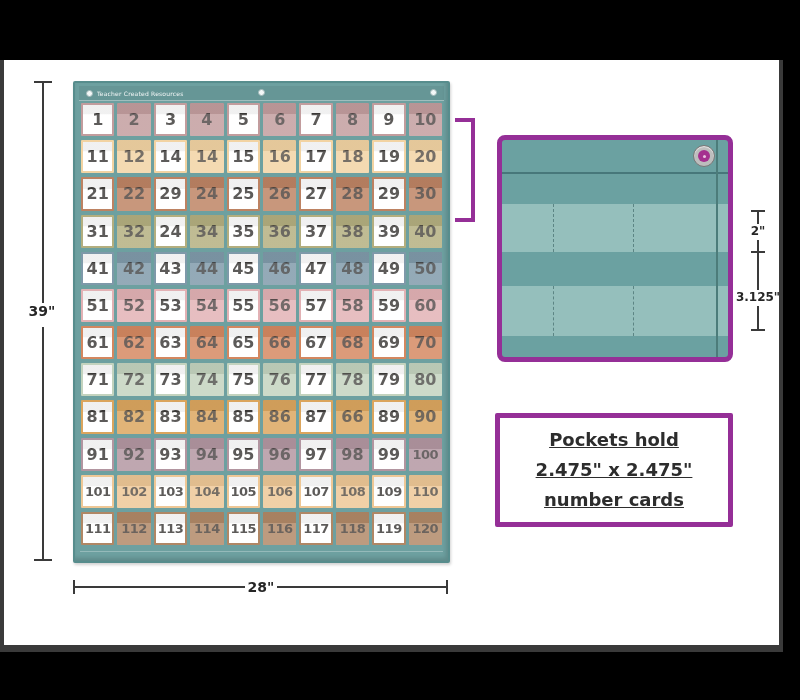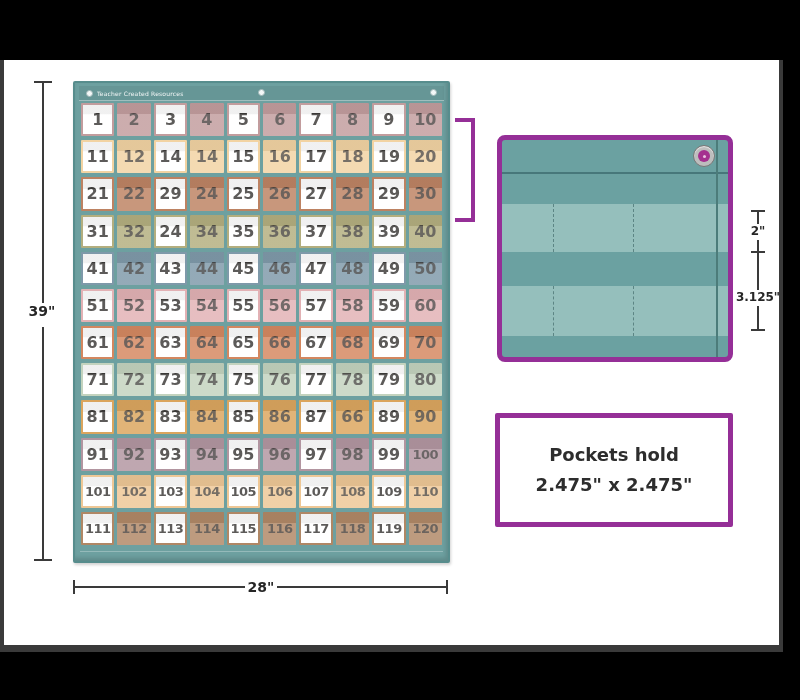--- a/index.html
+++ b/index.html
@@ -89,21 +89,21 @@
   .p3-seg-a{left:757px;top:240px;width:2px;height:50px;}
   .p3-cross{left:751px;top:251px;width:14px;height:2px;}
   .lbl-3125{left:734px;top:290px;width:48px;font-size:12px;}
   .p3-seg-b{left:757px;top:306px;width:2px;height:24px;}
   .p3-cap{left:751px;top:329px;width:14px;height:2px;}
 
   
   .notebox{position:absolute;left:495px;top:413px;width:238px;height:114px;box-sizing:border-box;
            border:5px solid #952f97;border-radius:2px;background:#ffffff;
            display:flex;flex-direction:column;align-items:center;justify-content:center;}
-  .note-line{color:#2d2d2d;font-weight:bold;font-size:18px;line-height:30px;white-space:nowrap;}
+  .note-line{color:#2d2d2d;font-weight:bold;font-size:18px;line-height:30px;white-space:nowrap;text-decoration:underline;}
 </style>
 </head>
 <body>
 
 <div class="stage">
 
   <div class="photo"></div>
   <div class="edge edge-left"></div>
   <div class="edge edge-right"></div>
   <div class="edge edge-bottom"></div>
@@ -279,15 +279,16 @@
   <div class="dim-label lbl-2">2"</div>
   <div class="ann p3-seg-a"></div>
   <div class="ann p3-cross"></div>
   <div class="dim-label lbl-3125">3.125"</div>
   <div class="ann p3-seg-b"></div>
   <div class="ann p3-cap"></div>
 
   <div class="notebox">
     <div class="note-line">Pockets hold</div>
     <div class="note-line">2.475" x 2.475"</div>
+    <div class="note-line">number cards</div>
   </div>
 
 </div>
 
 </body></html>

